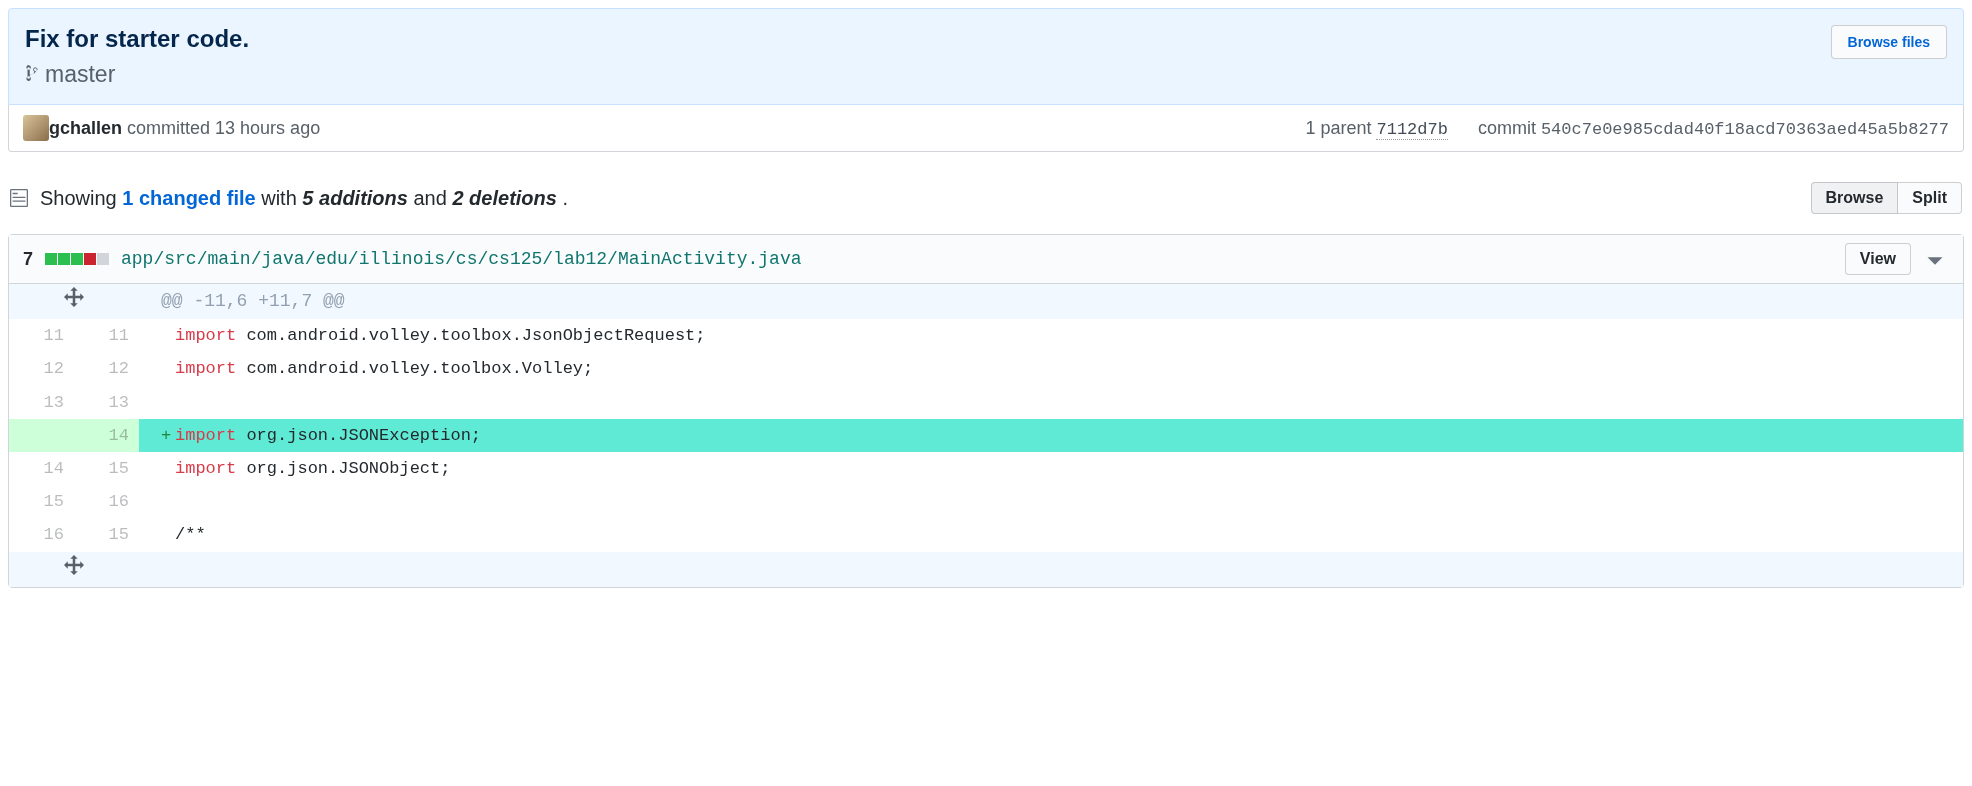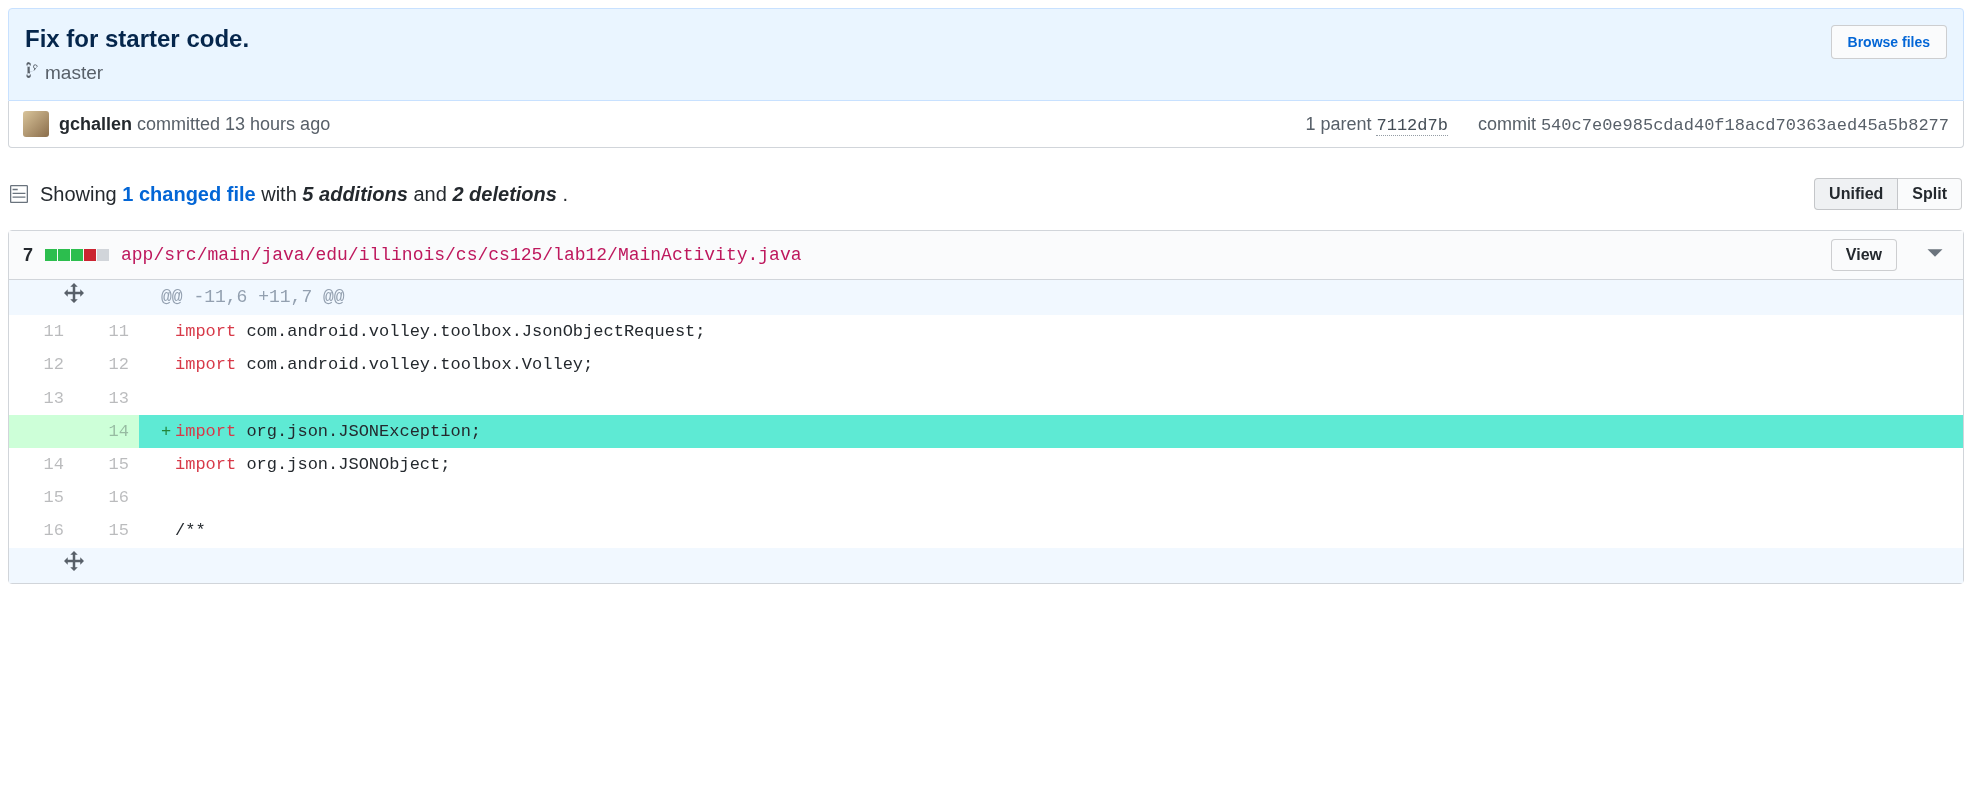--- a/index.html
+++ b/index.html
@@ -19,21 +19,21 @@
     display: flex;
     align-items: flex-start;
     justify-content: space-between;
   }
   .commit-title {
     font-size: 24px;
     font-weight: 600;
     color: #05264c;
     margin: 0 0 8px 0;
   }
-  .branch-row { display: flex; align-items: center; gap: 6px; color: #586069; font-size: 19px; }
+  .branch-row { display: flex; align-items: center; gap: 6px; color: #586069; font-size: 23px; }
   .branch-icon { display: inline-block; }
   .btn {
     background: #fafbfc;
     border: 1px solid rgba(27,31,35,0.2);
     border-radius: 4px;
     padding: 8px 16px;
     font-size: 14px;
     font-weight: 600;
     color: #0366d6;
     cursor: pointer;
@@ -49,21 +49,21 @@
     border: 1px solid #d1d5da;
     border-top: none;
     border-radius: 0 0 4px 4px;
     padding: 10px 14px;
     display: flex;
     align-items: center;
     justify-content: space-between;
     font-size: 18px;
     color: #586069;
   }
-  .meta-left { display: flex; align-items: center; gap: 10px; }
+  .meta-left { display: flex; align-items: center; }
   .avatar {
     width: 26px; height: 26px; border-radius: 3px;
     background: linear-gradient(135deg,#d9c49a 0%, #8a6d4b 100%);
     display:inline-block;
   }
   .author-name { font-weight: 600; color: #24292e; }
   .meta-right { display: flex; align-items: center; gap: 30px; margin-left: 29px; }
   .sha-short { color:#444d56; border-bottom: 1px dotted #959da5; }
   .mono { font-family: SFMono-Regular, Consolas, "Liberation Mono", Menlo, monospace; font-size: 17px; }
   .mono-sm { font-family: SFMono-Regular, Consolas, "Liberation Mono", Menlo, monospace; font-size: 18px; }
@@ -89,22 +89,22 @@
     display:flex; align-items:center; justify-content:space-between;
     font-size:18px;
   }
   .file-head-left { display:flex; align-items:center; gap:12px; }
   .diffnum { font-weight:600; color:#24292e; }
   .diff-squares { display:inline-flex; gap:1px; }
   .sq { width:12px; height:12px; }
   .sq.add { background:#2cbe4e; }
   .sq.del { background:#cb2431; }
   .sq.neutral { background:#d1d5da; }
-  .file-path { font-family: SFMono-Regular, Consolas, "Liberation Mono", Menlo, monospace; font-size:18px; color:#be185d; }
-  .file-head-right { display:flex; align-items:flex-start; gap:24px; }
+  .file-path { font-family: SFMono-Regular, Consolas, "Liberation Mono", Menlo, monospace; font-size:18px; color:#0f766e; }
+  .file-head-right { display:flex; align-items:flex-end; gap:10px; }
   .icon-chev { width:28px; height:28px; display:flex; align-items:center; justify-content:center; color:#6a737d; cursor:pointer; }
 
   table.diff { width:100%; border-collapse:collapse; font-family: SFMono-Regular, Consolas, "Liberation Mono", Menlo, monospace; font-size:17px; }
   .diff td { padding: 3px 10px; vertical-align:top; line-height:1.6; }
   .num { width:60px; text-align:right; color:rgba(27,31,35,0.3); user-select:none; background:#fff; }
   .hunk-row td.code { background:#f1f8ff; color:#93a0b0; }
   .code { white-space:pre; padding-left:22px !important; color:#24292e; }
   .expand-cell { width:130px; background:#f1f8ff; text-align:center; color:#586069; cursor:pointer; }
   .line-add td.code { background:#5eead4; }
   .line-add td.num  { background:#cdffd8; color:rgba(27,31,35,0.3); }
@@ -169,21 +169,21 @@
       <span> </span>
       <span class="bold">5 additions</span>
       <span> </span>
       <span>and</span>
       <span> </span>
       <span class="bold">2 deletions</span>
       <span>.</span>
     </span>
   </div>
   <div class="btn-group">
-    <button class="btn-gray btn active">Unified</button>
+    <button class="btn-gray btn active">Browse</button>
     <button class="btn-gray btn">Split</button>
   </div>
 </div>
 
 <div class="file-box">
   <div class="file-head">
     <div class="file-head-left">
       <span class="diffnum">7</span>
       <span class="diff-squares" id="diff-squares">
           <span class="sq add"></span>

